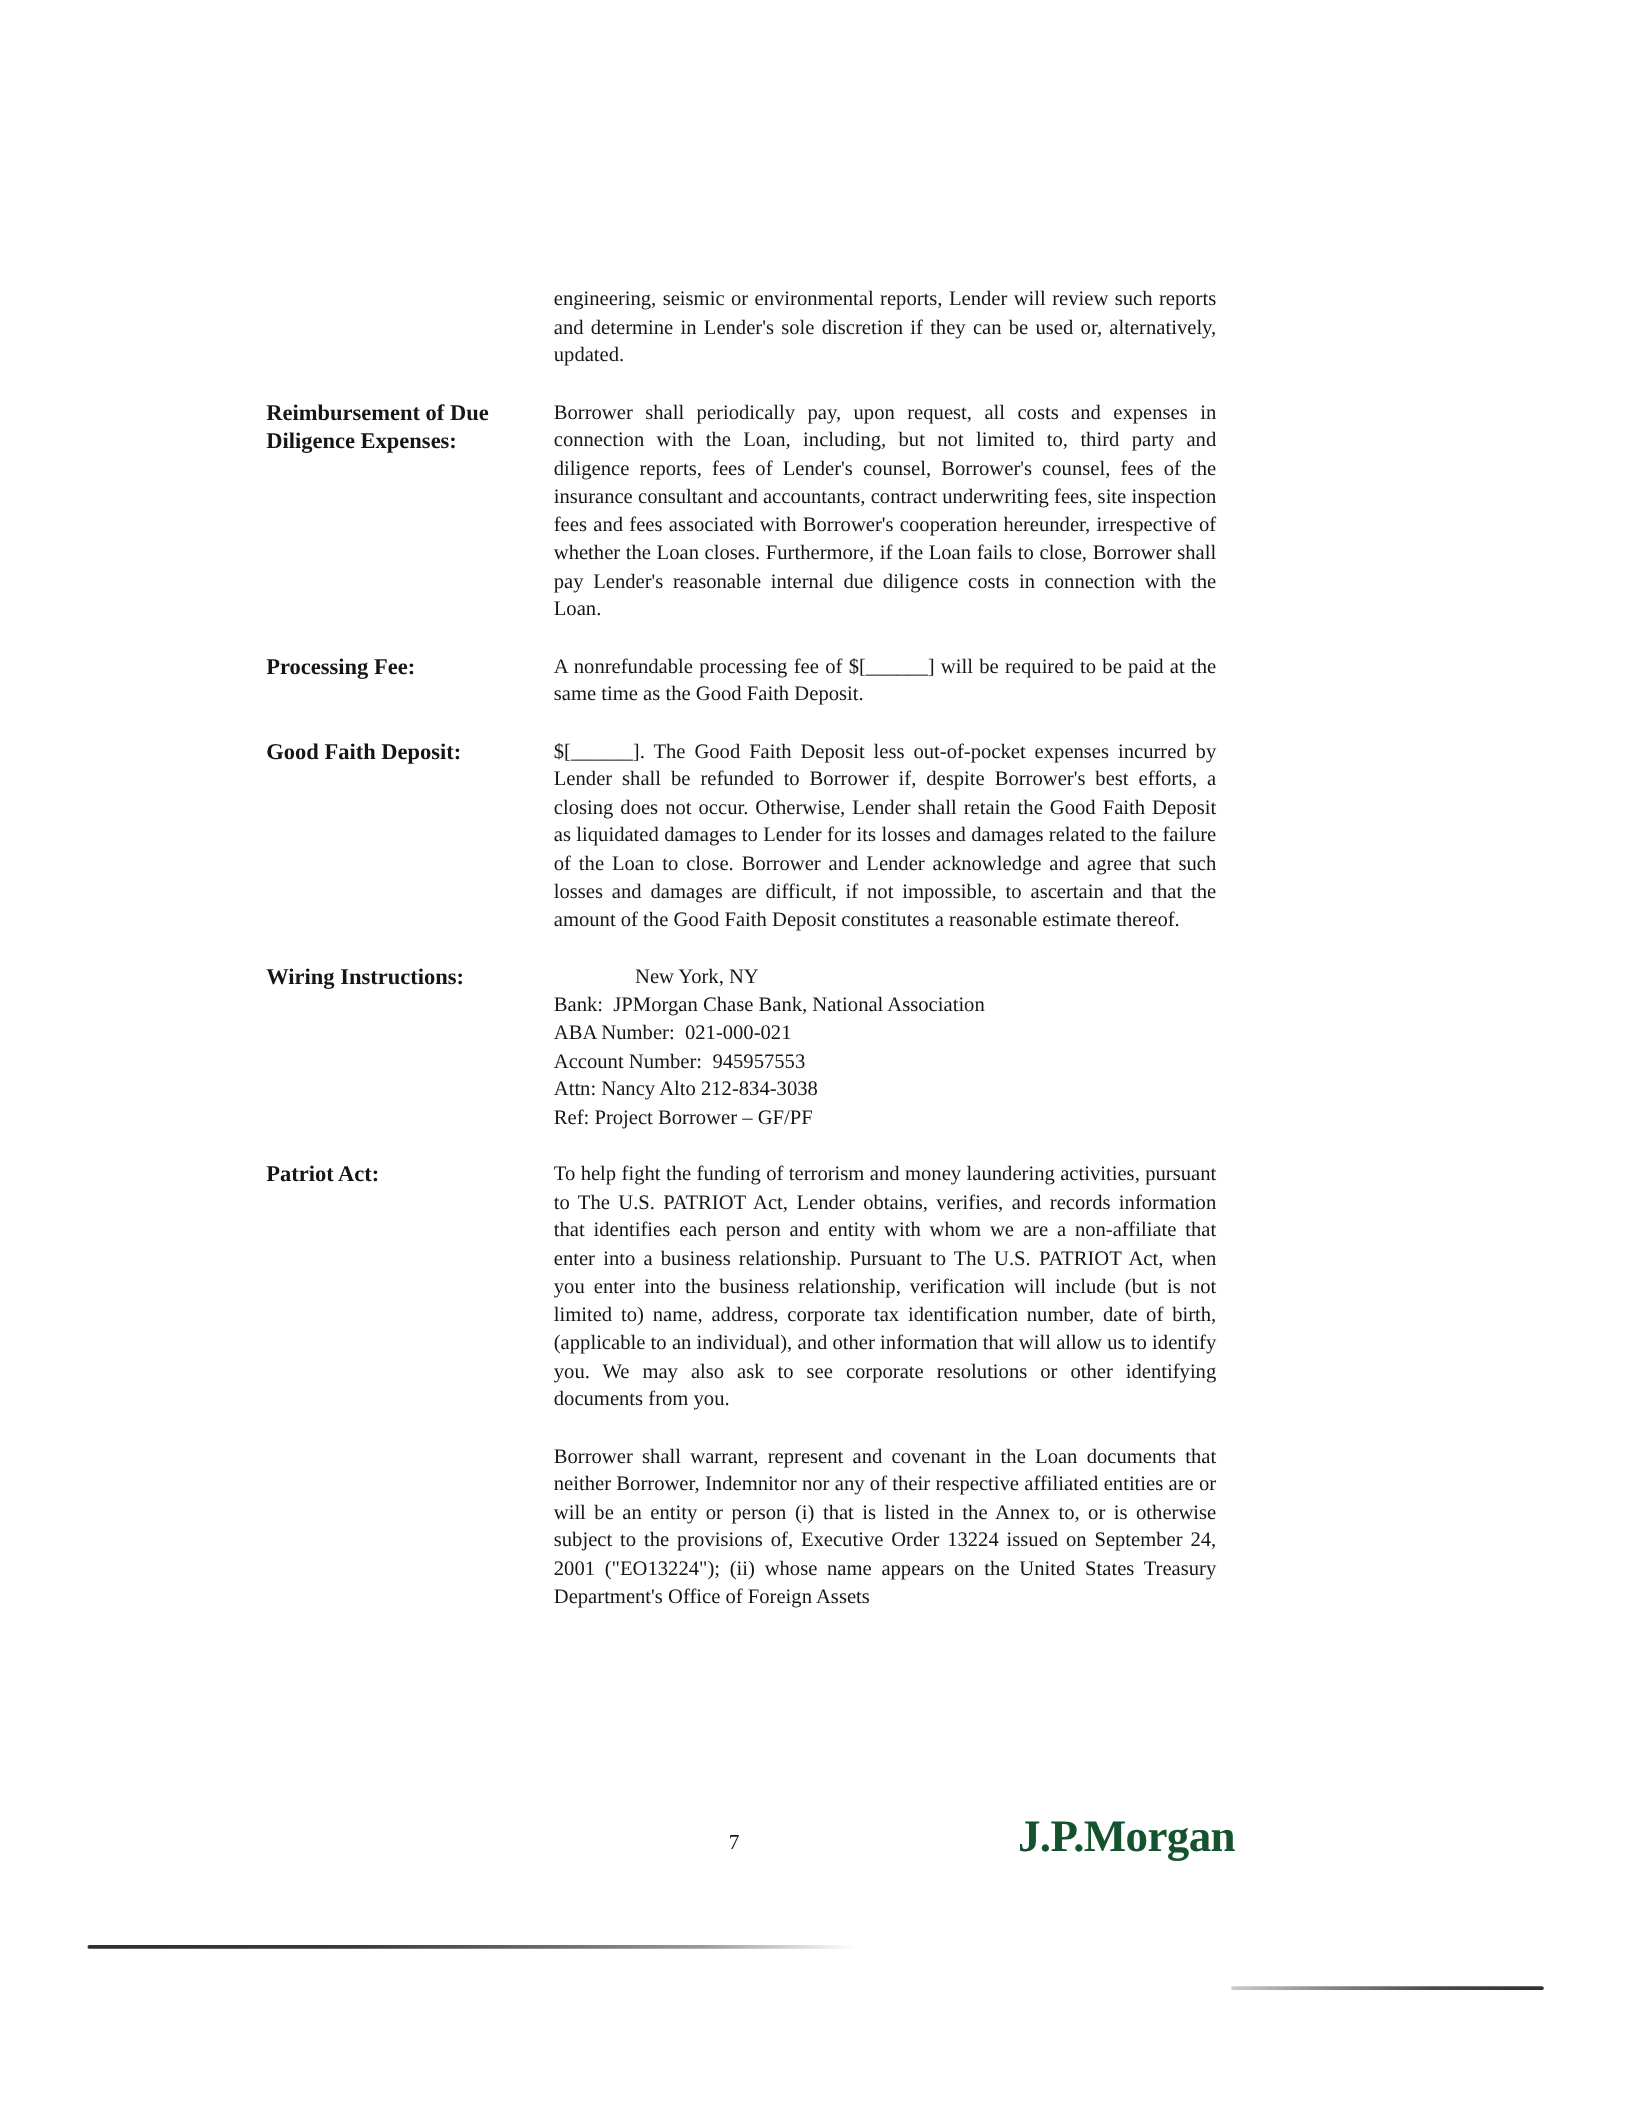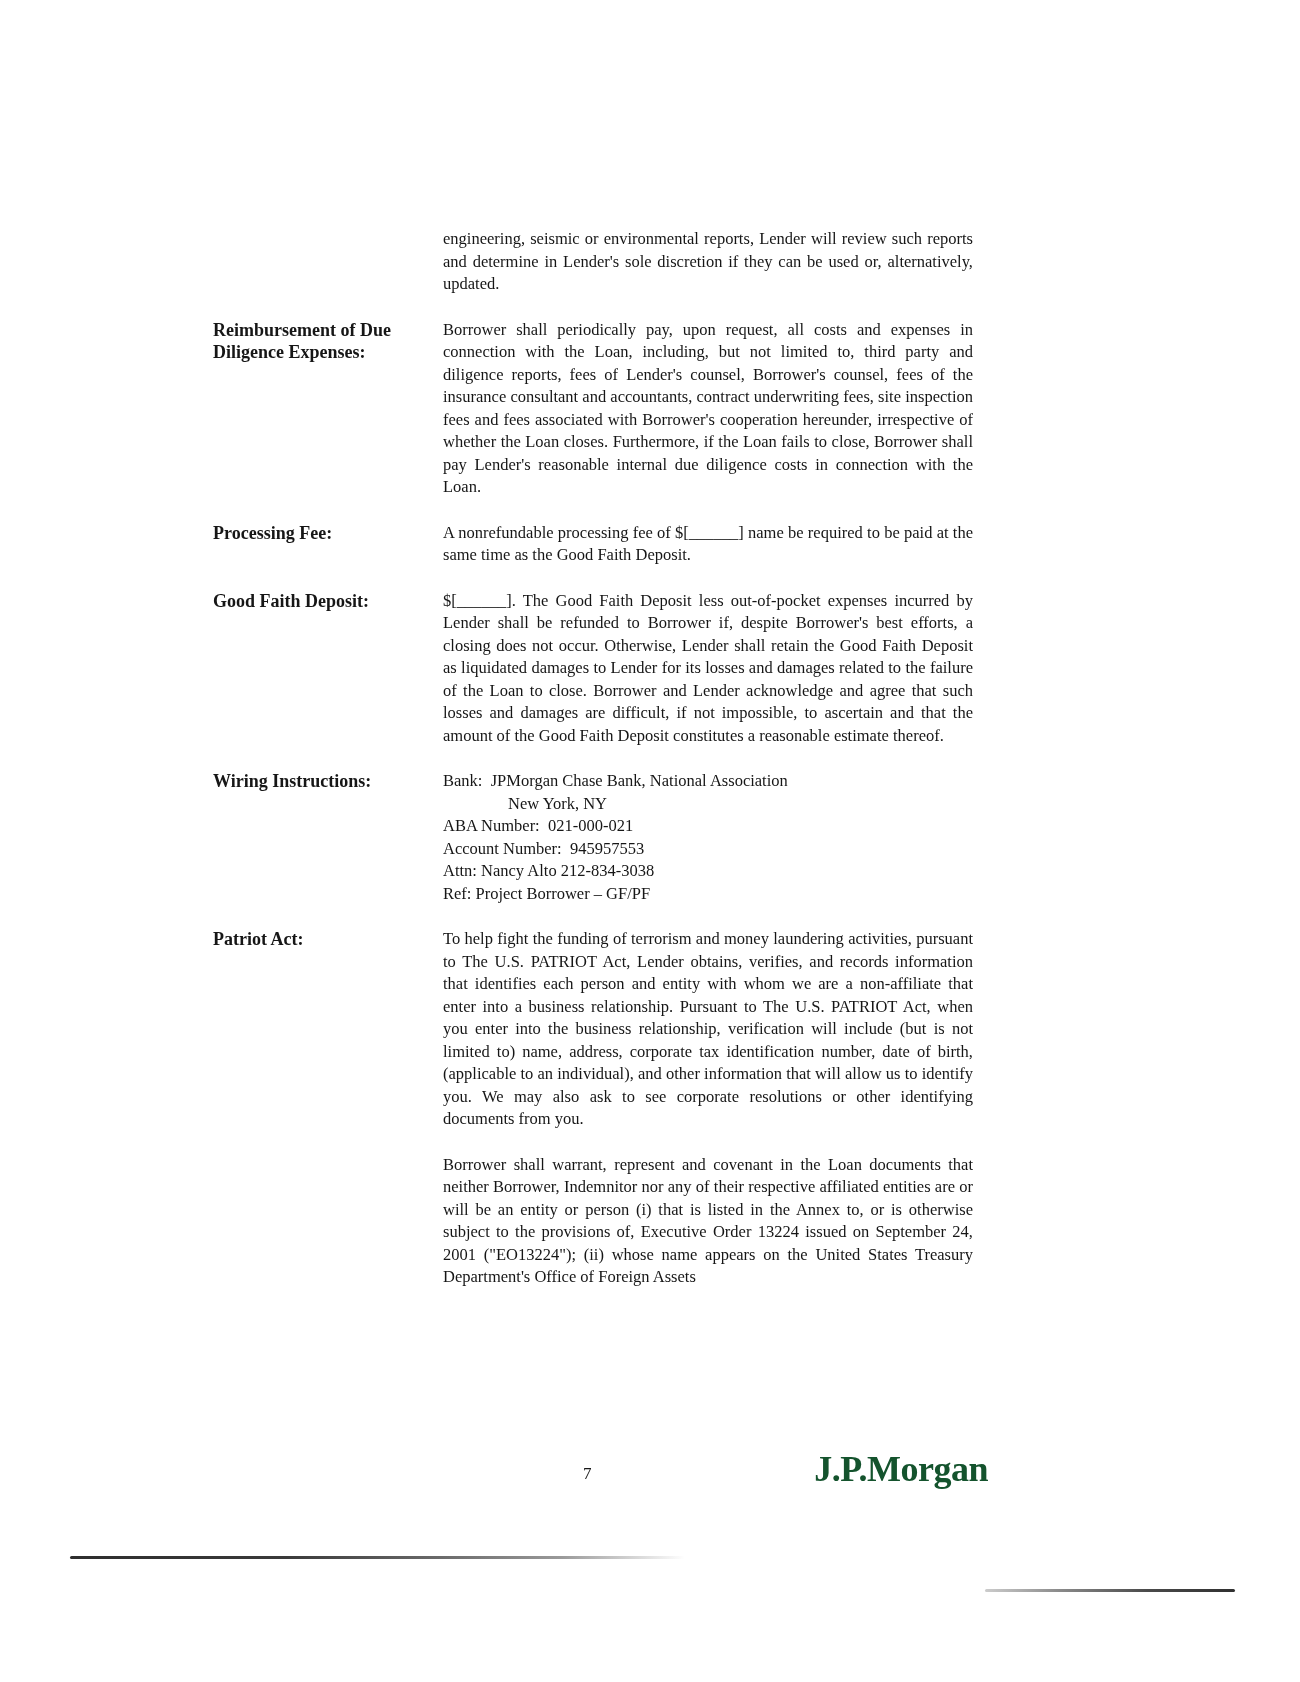--- a/index.html
+++ b/index.html
@@ -105,36 +105,36 @@
     <div class="row">
       <div class="label">Reimbursement of Due Diligence Expenses:</div>
       <div class="body-col">
         <p>Borrower shall periodically pay, upon request, all costs and expenses in connection with the Loan, including, but not limited to, third party and diligence reports, fees of Lender's counsel, Borrower's counsel, fees of the insurance consultant and accountants, contract underwriting fees, site inspection fees and fees associated with Borrower's cooperation hereunder, irrespective of whether the Loan closes.  Furthermore, if the Loan fails to close, Borrower shall pay Lender's reasonable internal due diligence costs in connection with the Loan.</p>
       </div>
     </div>
 
     <div class="row">
       <div class="label">Processing Fee:</div>
       <div class="body-col">
-        <p>A nonrefundable processing fee of $[______] name be required to be paid at the same time as the Good Faith Deposit.</p>
+        <p>A nonrefundable processing fee of $[______] will be required to be paid at the same time as the Good Faith Deposit.</p>
       </div>
     </div>
 
     <div class="row">
       <div class="label">Good Faith Deposit:</div>
       <div class="body-col">
         <p>$[______].  The Good Faith Deposit less out-of-pocket expenses incurred by Lender shall be refunded to Borrower if, despite Borrower's best efforts, a closing does not occur.  Otherwise, Lender shall retain the Good Faith Deposit as liquidated damages to Lender for its losses and damages related to the failure of the Loan to close. Borrower and Lender acknowledge and agree that such losses and damages are difficult, if not impossible, to ascertain and that the amount of the Good Faith Deposit constitutes a reasonable estimate thereof.</p>
       </div>
     </div>
 
     <div class="row">
       <div class="label">Wiring Instructions:</div>
       <div class="body-col">
+        <div class="wiring-line indent">New York, NY</div>
         <div class="wiring-line">Bank:  JPMorgan Chase Bank, National Association</div>
-        <div class="wiring-line indent">New York, NY</div>
         <div class="wiring-line">ABA Number:  021-000-021</div>
         <div class="wiring-line">Account Number:  945957553</div>
         <div class="wiring-line">Attn: Nancy Alto 212-834-3038</div>
         <div class="wiring-line">Ref: Project Borrower – GF/PF</div>
       </div>
     </div>
 
     <div class="row">
       <div class="label">Patriot Act:</div>
       <div class="body-col">

